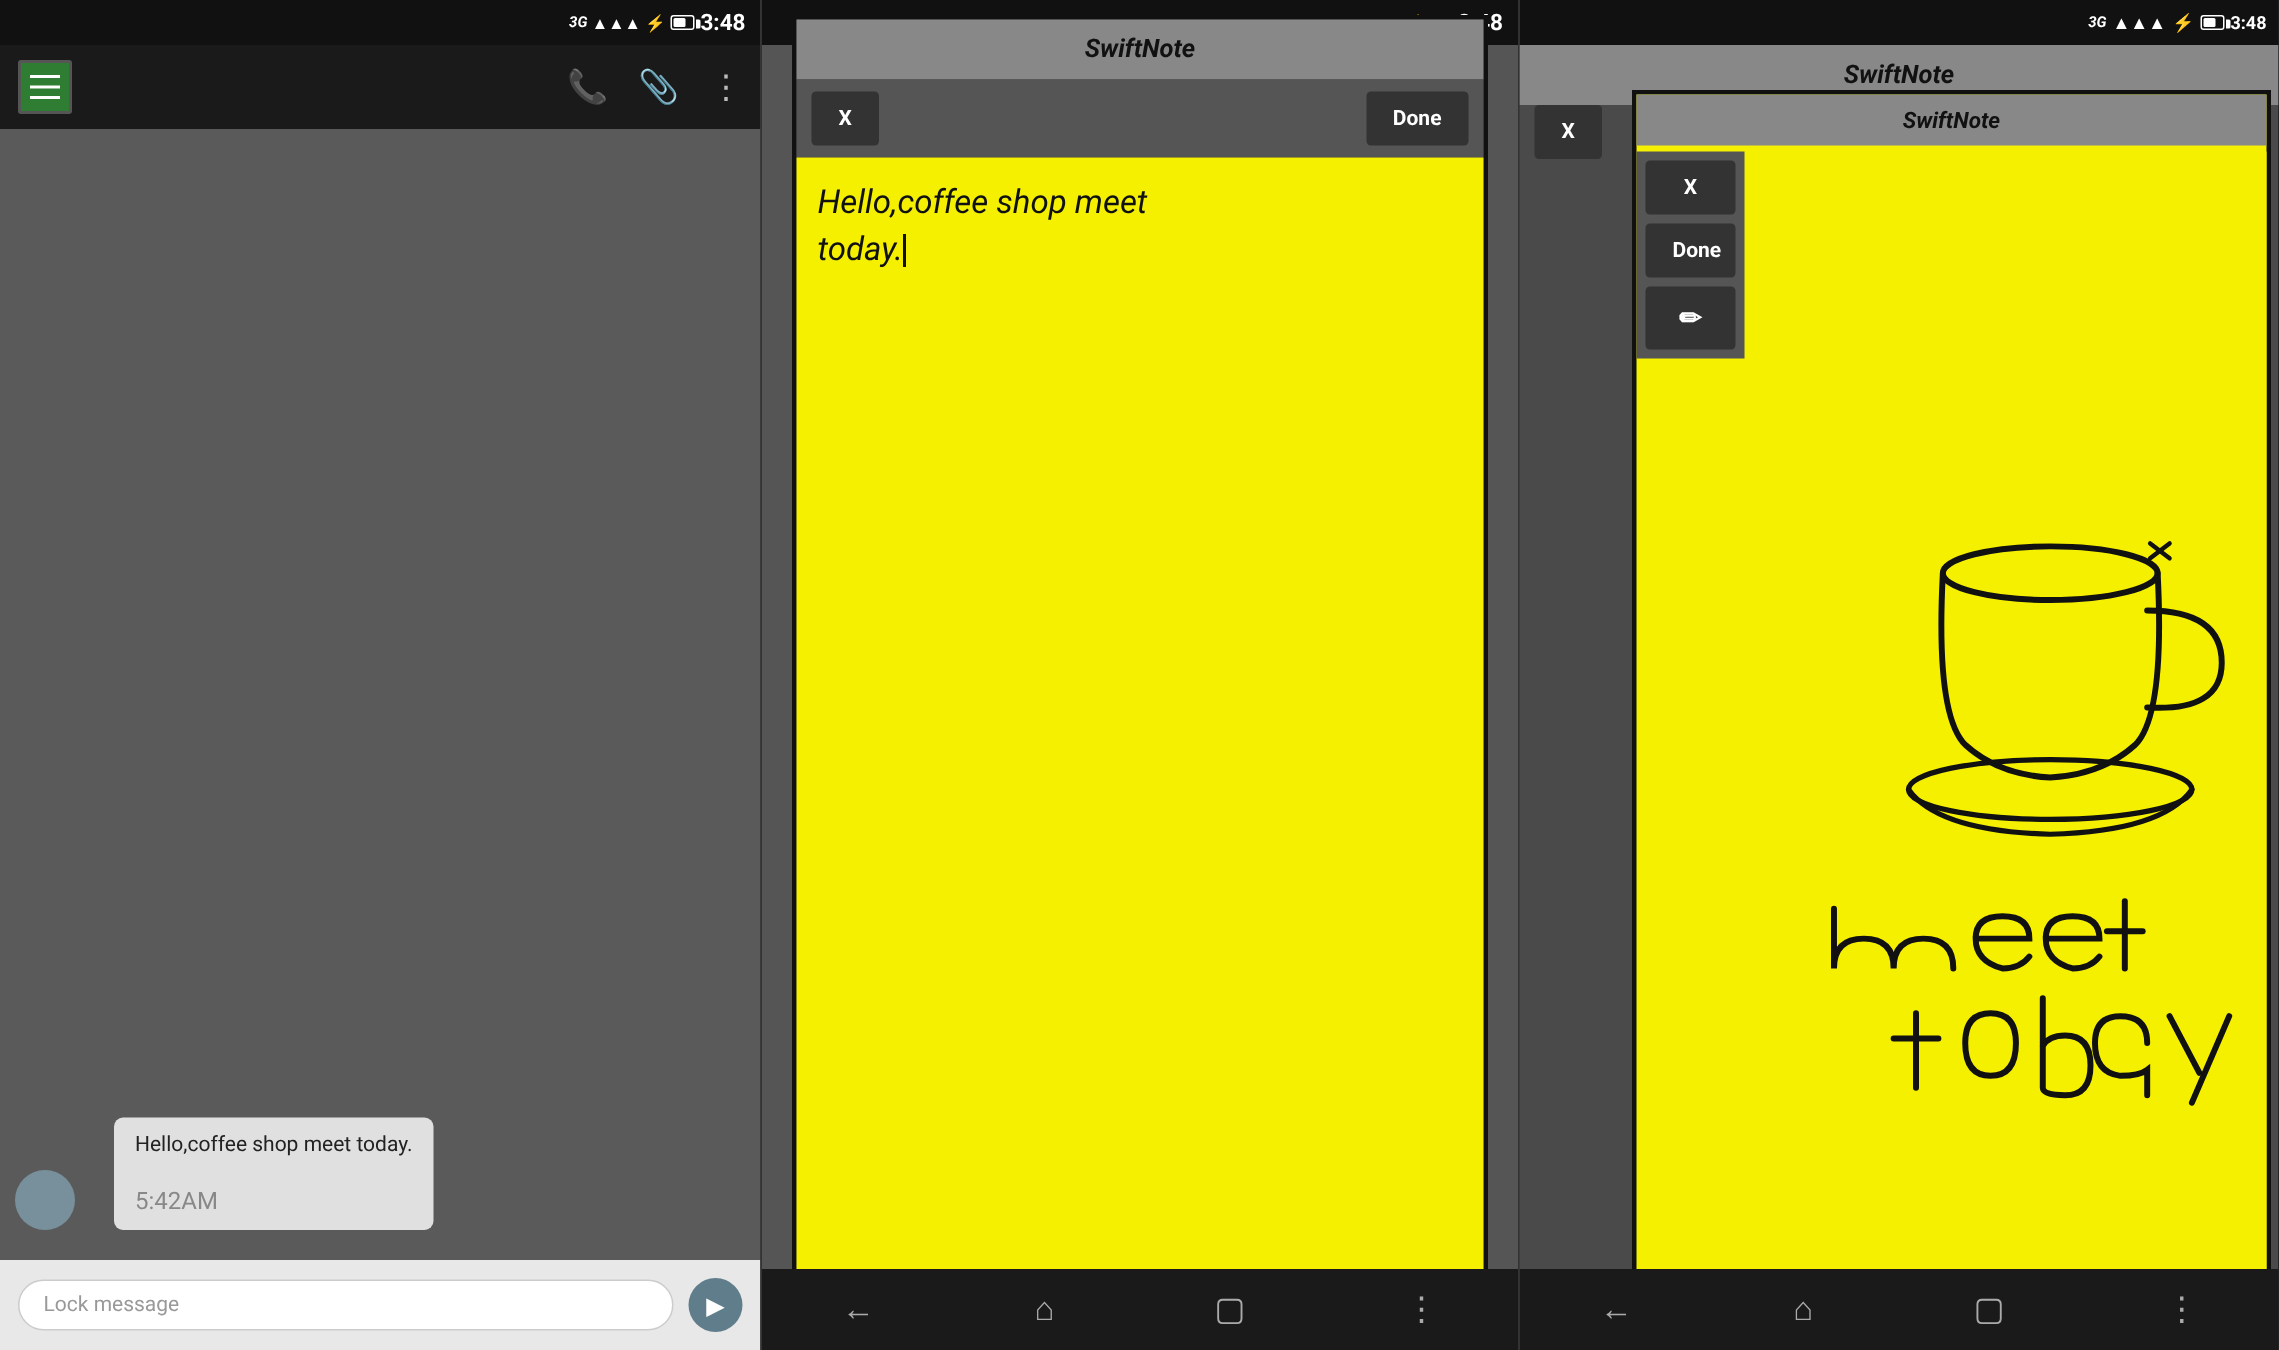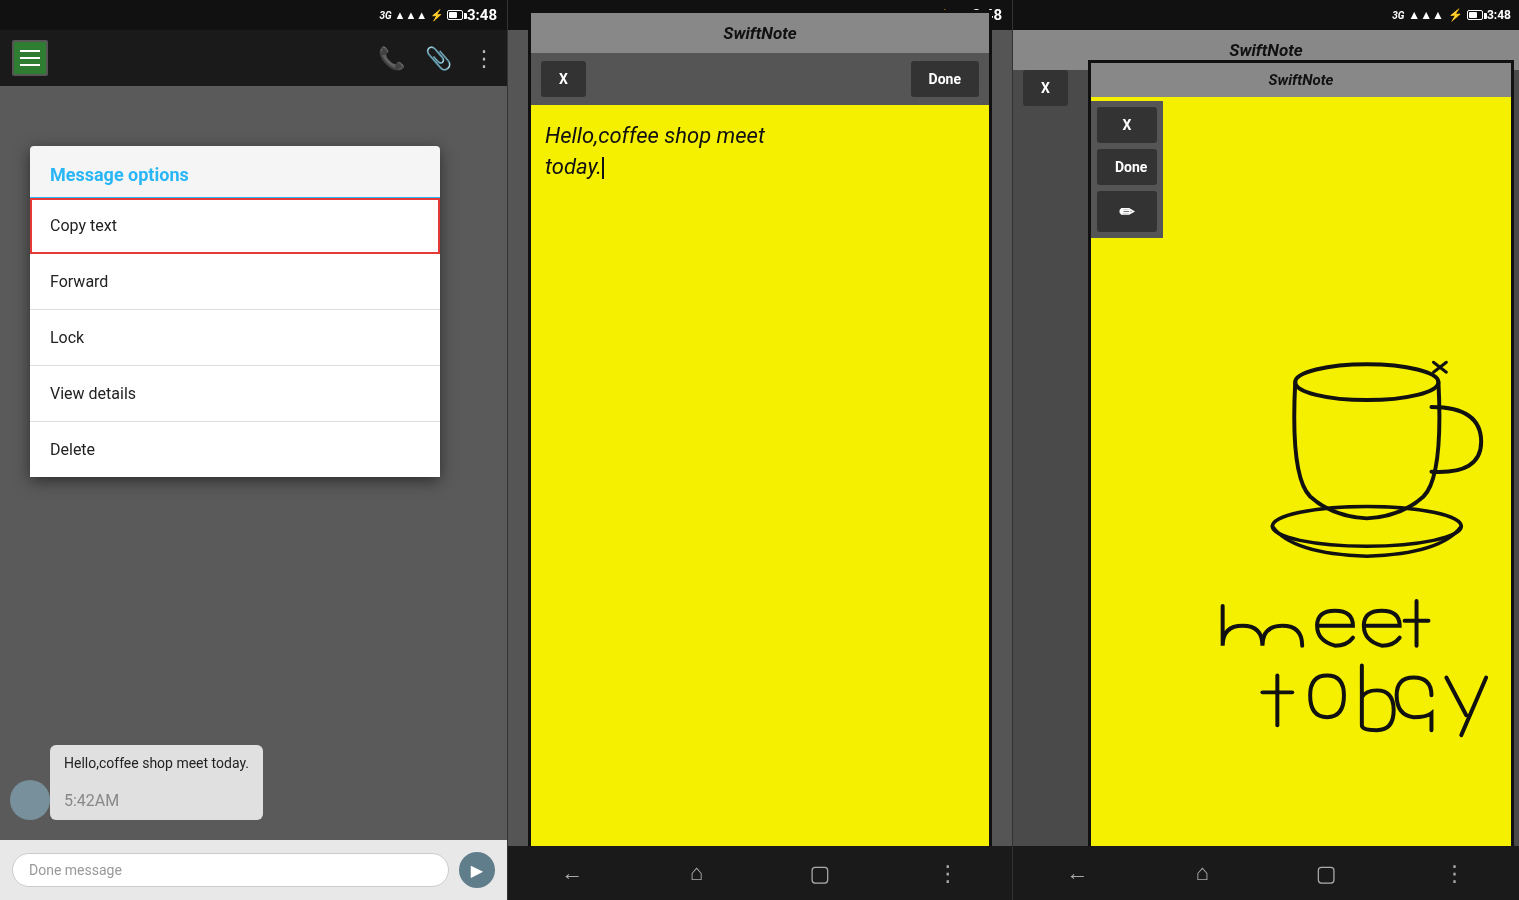--- a/index.html
+++ b/index.html
@@ -136,21 +136,21 @@
       outline-offset: -2px;
     }
 
     
     .msg-bubble-area {
       position: absolute;
       bottom: 20px;
       left: 10px;
       display: flex;
       align-items: flex-end;
-      gap: 0;
+      gap: 26px;
     }
     .msg-avatar {
       width: 40px;
       height: 40px;
       border-radius: 50%;
       background: #78909c;
     }
     .msg-bubble {
       background: #e0e0e0;
       border-radius: 6px;
@@ -372,42 +372,34 @@
       <div class="hamburger-line"></div>
     </div>
     <div class="topbar-spacer"></div>
     <span class="topbar-icon">📞</span>
     <span class="topbar-icon">📎</span>
     <span class="topbar-icon">⋮</span>
   </div>
 
   <div class="message-area">
 
-    <div class="context-menu">
-      <div class="context-menu-title">Message options</div>
-      <div class="context-menu-item highlighted">Copy text</div>
-      <div class="context-menu-item">Forward</div>
-      <div class="context-menu-item">Lock</div>
-      <div class="context-menu-item">View details</div>
-      <div class="context-menu-item">Delete</div>
-    </div>
 
     <div class="msg-bubble-area">
       <div class="msg-avatar"></div>
       <div>
         <div class="msg-bubble">
           <div class="msg-text">Hello,coffee shop meet today.</div>
           <div class="msg-time">5:42AM</div>
         </div>
       </div>
     </div>
   </div>
 
   <div class="input-bar">
-    <div class="input-field">Done message</div>
+    <div class="input-field">Lock message</div>
     <div class="send-btn">▶</div>
   </div>
 
 </div>
 
 <div class="panel panel-2">
 
   <div class="status-bar">
     <div class="status-icons">
       <span class="signal-3g">3G</span>

